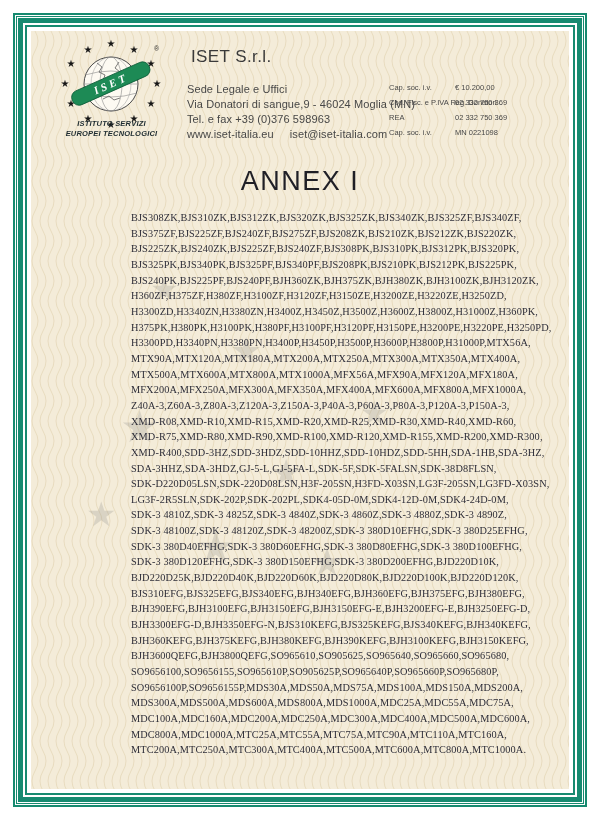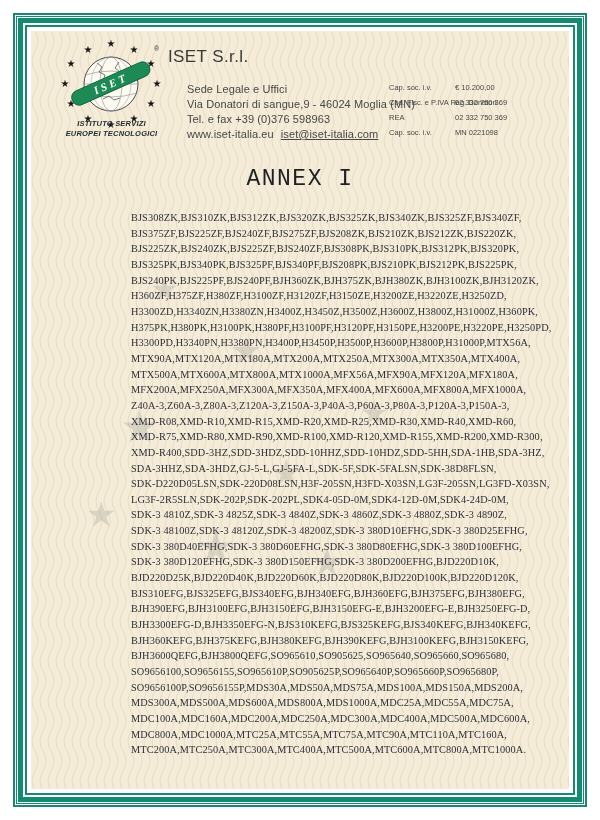--- a/index.html
+++ b/index.html
@@ -17,31 +17,31 @@
   .page{position:relative;height:100%;background:var(--page);overflow:hidden;}
   .texture{position:absolute;inset:0;z-index:0;pointer-events:none;}
   .wm-star{position:absolute;z-index:0;color:rgba(125,125,125,.22);
     font-size:44px;line-height:1;pointer-events:none;}
   .layer{position:absolute;inset:0;z-index:1;}
 
   
   .logo-svg{position:absolute;left:22px;top:6px;}
   .logo-caption{position:absolute;left:8px;top:88px;width:145px;text-align:center;
     font-size:7.5px;font-weight:bold;letter-spacing:.2px;color:#1d2b30;line-height:1.35;font-style:italic;}
-  .company{position:absolute;left:137px;top:16px;font-size:17px;color:#3a3a3a;
+  .company{position:absolute;left:160px;top:16px;font-size:17px;color:#3a3a3a;
     letter-spacing:.4px;}
   .addr-row{position:absolute;left:156px;font-size:11px;color:#474747;letter-spacing:.1px;}
   .reg-label{position:absolute;left:322px;font-size:7.5px;color:#474747;margin-left:36px;}
   .reg-value{position:absolute;left:424px;font-size:7.5px;color:#474747;}
   .r1{top:52px}.r2{top:67px}.r3{top:82px}.r4{top:97px}
-  .email{text-decoration:underline;margin-left:7px;color:#474747;}
+  .email{margin-left:16px;color:#474747;}
 
   
   .doc-title{position:absolute;top:135px;left:0;width:100%;text-align:center;
-    font-family:Liberation Mono, monospace;font-size:23px;letter-spacing:1.5px;color:#1f1f26;}
+    font-family:Liberation Sans, sans-serif;font-size:27px;letter-spacing:1.5px;color:#1f1f26;}
   .annex{position:absolute;left:100px;top:179px;width:418px;
     font-family:"Liberation Serif",serif;font-size:10.3px;color:var(--ink);
     letter-spacing:.12px;}
   .code-line{white-space:nowrap;line-height:15.65px;}
 </style>
 </head>
 <body>
 
 <div class="f f1">
  <div class="f f2">

